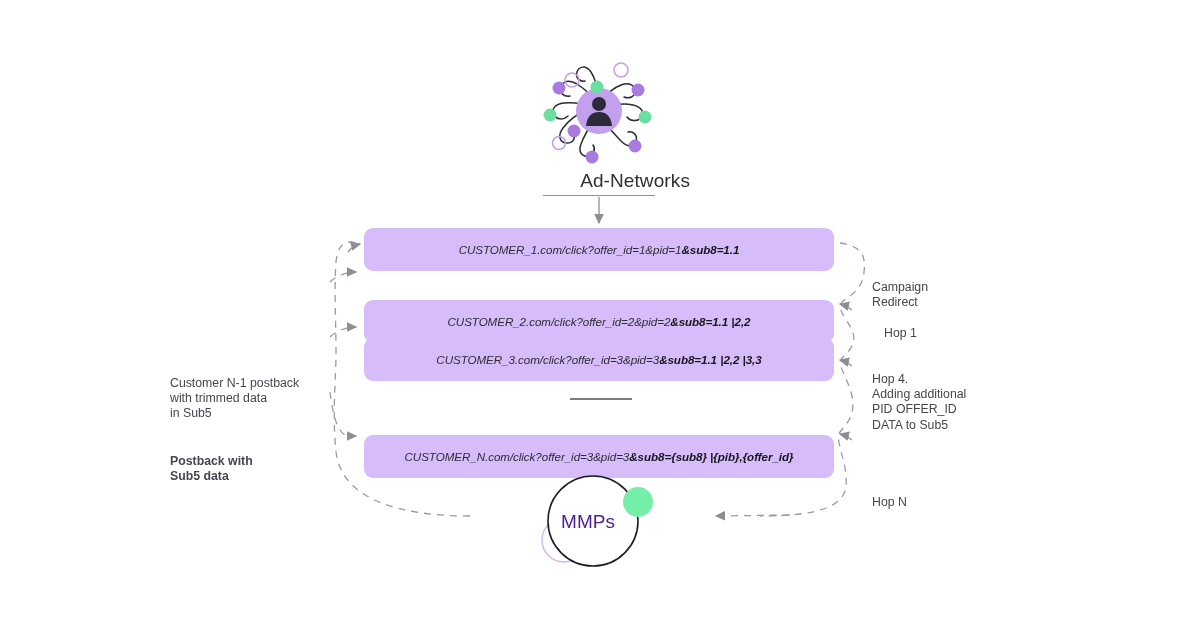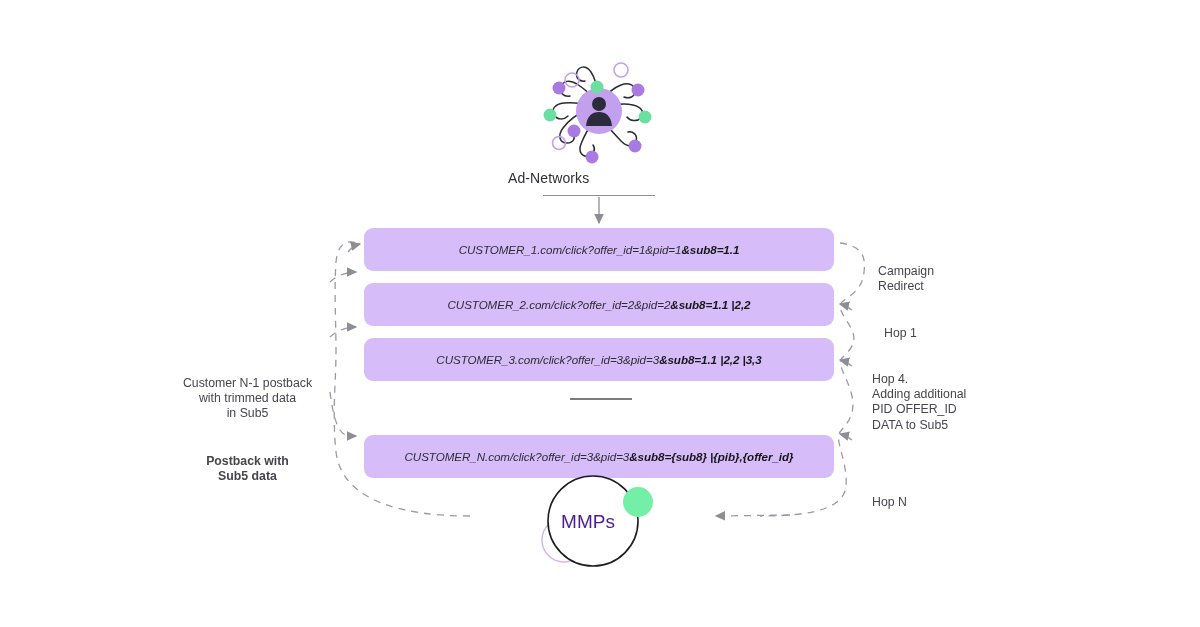--- a/index.html
+++ b/index.html
@@ -43,22 +43,22 @@
     left: 27px;
     top: 0px;
     width: 128px;
     height: 110px;
   }
   #adnet-label {
     position: absolute;
     left: 0;
     top: 112px;
     width: 182px;
-    text-align: left;
-    font-size: 14px;
+    text-align: right;
+    font-size: 19px;
     letter-spacing: 0.1px;
     color: #2f2f36;
   }
   #adnet-underline {
     position: absolute;
     left: 35px;
     top: 137px;
     width: 112px;
     height: 1px;
     background: #8f8f96;
@@ -84,21 +84,21 @@
     color: #2d2d35;
     white-space: nowrap;
     letter-spacing: -0.05px;
   }
   .url-text .bold {
     font-weight: bold;
     font-style: italic;
     color: #16161c;
   }
   #bar-1 { top: 228px; }
-  #bar-2 { top: 283px; }
+  #bar-2 { top: 300px; }
   #bar-3 { top: 338px; text-align: center; }
   #bar-4 { top: 435px; }
 
   #bars-divider {
     position: absolute;
     left: 570px;
     top: 398px;
     width: 62px;
     height: 1.6px;
     background: #7c7c84;
@@ -106,23 +106,23 @@
 
   
   .side-label {
     position: absolute;
     font-size: 12.3px;
     line-height: 15.2px;
     color: #46464e;
     white-space: pre-line;
   }
   .side-label.right { text-align: left; }
-  .side-label.left  { text-align: center; }
-
-  #label-campaign-redirect { left: 872px; top: 264px; width: 150px; margin-left: 6px; }
+  .side-label.left  { text-align: left; }
+
+  #label-campaign-redirect { left: 872px; top: 280px; width: 150px; }
   #label-hop1              { left: 872px; top: 326px; width: 150px; margin-left: 12px; }
   #label-hop2              { left: 872px; top: 372px; width: 160px; }
   #label-hopn              { left: 872px; top: 467px; width: 150px; margin-top: 28px; }
 
   #label-customer-postback { left: 170px; top: 376px; width: 155px; }
   #label-postback-sub5     { left: 170px; top: 454px; width: 155px; font-weight: bold; }
 
   
   #mmps-node {
     position: absolute;

